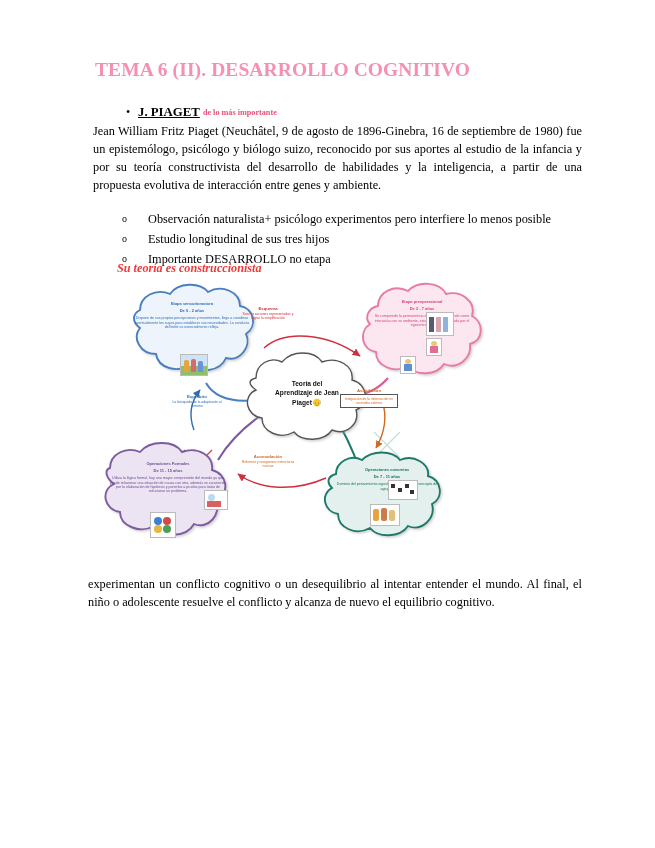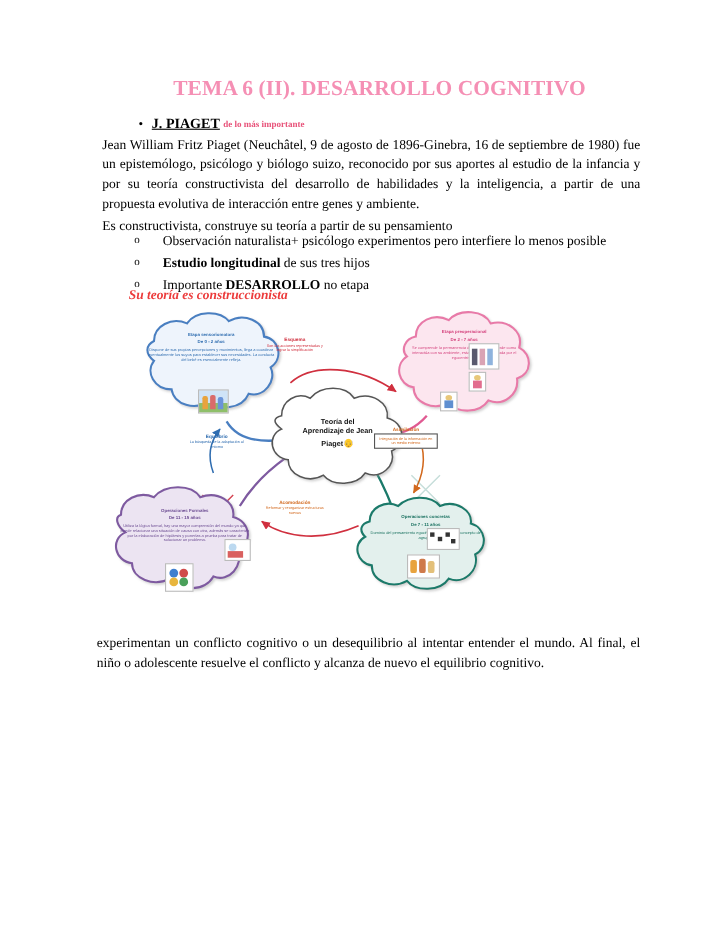--- a/index.html
+++ b/index.html
@@ -5,23 +5,23 @@
   html,body{margin:0;padding:0;}
   body{
     width:655px;height:848px;background:#ffffff;
     font-family:"Liberation Serif","DejaVu Serif",serif;
     color:#000;overflow:hidden;position:relative;
   }
   .page{position:relative;width:655px;height:848px;}
 
   
   .doc-title{
-    position:absolute;left:95px;top:70px;width:500px;
+    position:absolute;left:95px;top:59px;width:500px;
     font-size:19.5px;font-weight:bold;color:#f58fb4;
-    letter-spacing:.1px;line-height:1.15;text-align:center;
+    letter-spacing:.1px;line-height:1.15;
   }
 
   
   .bullet-line{
     position:absolute;left:126px;top:105px;width:460px;
     font-size:12.2px;line-height:1.2;
   }
   .bullet-dot{
     display:inline-block;width:12px;color:#000;font-size:12px;
   }
@@ -38,21 +38,21 @@
     font-size:12.3px;line-height:1.47;
   }
 
   
   .sublist{position:absolute;left:122px;top:211px;width:470px;}
   .sub-item{
     font-size:12.3px;line-height:1.45;display:flex;margin-bottom:2px;
   }
   .sub-marker{width:26px;flex:0 0 26px;font-size:10px;padding-top:1px;}
   .sub-text{flex:1;}
-  .b{font-weight:bold;}
+  .b{font-weight:normal;}
 
   .red-italic{
     position:absolute;left:93px;top:261px;width:400px;
     color:#ec3b3b;font-style:italic;font-weight:bold;font-size:12.2px;margin-left:24px;
   }
 
   
   .diagram{position:absolute;left:88px;top:282px;width:400px;height:285px;}
   .diagram svg{position:absolute;left:0;top:0;}
 
@@ -110,21 +110,20 @@
 <div class="page">
 
   <div class="doc-title">TEMA 6 (II). DESARROLLO COGNITIVO</div>
 
   <div class="bullet-line">
     <span class="bullet-dot">•</span><span class="piaget-name">J. PIAGET</span><span class="note-red">de lo más importante</span>
   </div>
 
   <div class="body-par">Jean William Fritz Piaget (Neuchâtel, 9 de agosto de 1896-Ginebra, 16 de septiembre de 1980) fue un epistemólogo, psicólogo y biólogo suizo, reconocido por sus aportes al estudio de la infancia y por su teoría constructivista del desarrollo de habilidades y la inteligencia, a partir de una propuesta evolutiva de interacción entre genes y ambiente.</div>
 
-  <div class="line-plain">Es constructivista, construye su teoría a partir de su pensamiento</div>
 
   <div class="sublist">
     <div class="sub-item">
       <span class="sub-marker">o</span>
       <span class="sub-text"><span>Observación naturalista+ psicólogo experimentos pero interfiere lo menos posible</span><span class="b"></span><span></span></span>
     </div>
     <div class="sub-item">
       <span class="sub-marker">o</span>
       <span class="sub-text"><span></span><span class="b">Estudio longitudinal</span><span> de sus tres hijos</span></span>
     </div>

